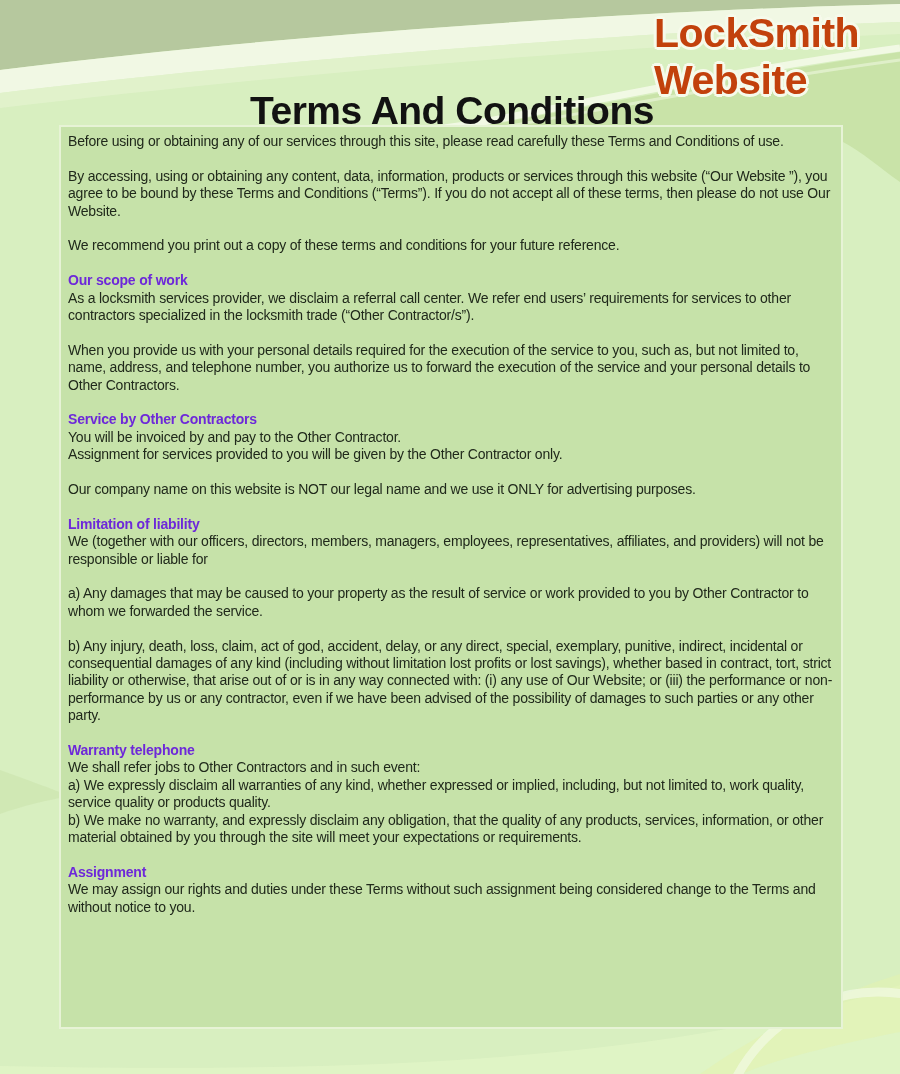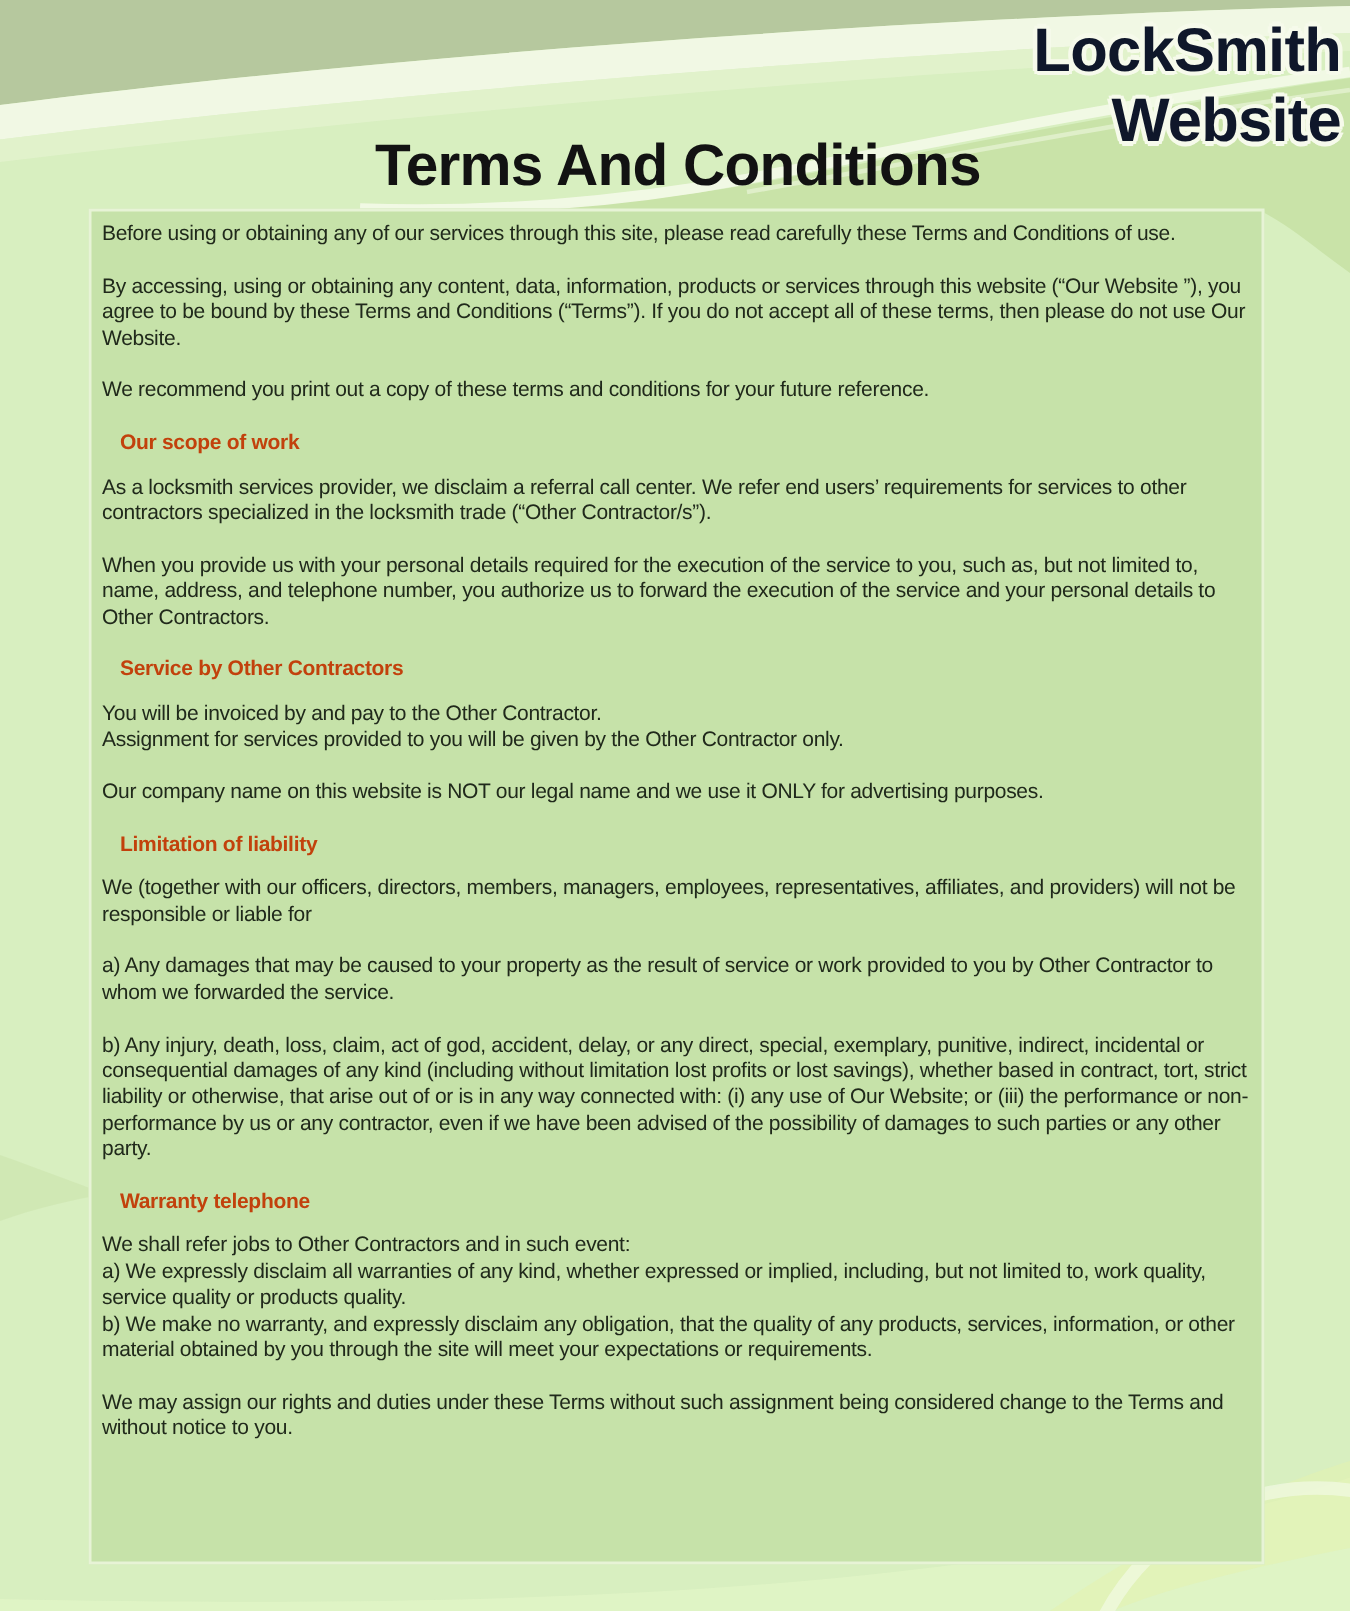--- a/index.html
+++ b/index.html
@@ -4,40 +4,40 @@
 <style>
   html,body{margin:0;padding:0;}
   body{
     width:900px;height:1074px;position:relative;overflow:hidden;
     font-family:"Liberation Sans","DejaVu Sans",sans-serif;
     background:#d8efc0;
   }
   #bg-decor{position:absolute;left:0;top:0;width:900px;height:1074px;z-index:0;}
   .logo{
     position:absolute;top:10px;right:6px;width:240px;z-index:3;
-    text-align:right;font-weight:700;font-size:41px;line-height:47px;
-    color:#0f172a;letter-spacing:-0.5px;
+    text-align:left;font-weight:700;font-size:41px;line-height:47px;
+    color:#c2410c;letter-spacing:-0.5px;
     text-shadow:
       -3px 0 0 #f6faeb, 3px 0 0 #f6faeb, 0 -3px 0 #f6faeb, 0 3px 0 #f6faeb,
       -2px -2px 0 #f6faeb, 2px -2px 0 #f6faeb, -2px 2px 0 #f6faeb, 2px 2px 0 #f6faeb;
   }
   .page-title{
     position:absolute;top:91px;left:0;width:904px;z-index:2;
     text-align:center;font-weight:700;font-size:39px;line-height:1;
     color:#121212;letter-spacing:-0.5px;
   }
   .terms-panel{
-    position:absolute;left:59px;top:139px;width:784px;height:904px;z-index:2;
+    position:absolute;left:59px;top:125px;width:784px;height:904px;z-index:2;
     box-sizing:border-box;background:#c6e2a9;border:2px solid #e7f3d6;
     padding:6px 7px;overflow:hidden;
     font-size:14px;line-height:17.4px;letter-spacing:-0.2px;color:#20291b;
   }
   .section{margin-top:17.4px;}
   .section:first-child{margin-top:0;}
-  .section h3{margin:12px;font-size:14px;line-height:17.4px;font-weight:700;color:#c2410c;letter-spacing:-0.2px;}
+  .section h3{margin:0;font-size:14px;line-height:17.4px;font-weight:700;color:#6d28d9;letter-spacing:-0.2px;}
   .section p{margin:0;}
 </style>
 </head>
 <body>
 
 <svg id="bg-decor" viewBox="0 0 900 1074" xmlns="http://www.w3.org/2000/svg" aria-hidden="true">
   <rect x="0" y="0" width="900" height="1074" fill="#d8efc0"></rect>
 
   <path d="M0,0 H900 V4 C660,10 300,32 0,70 Z" fill="#b6c89e"></path>
 
@@ -99,15 +99,16 @@
     <div class="section">
       <p>b) Any injury, death, loss, claim, act of god, accident, delay, or any direct, special, exemplary, punitive, indirect, incidental or consequential damages of any kind (including without limitation lost profits or lost savings), whether based in contract, tort, strict liability or otherwise, that arise out of or is in any way connected with: (i) any use of Our Website; or (iii) the performance or non-performance by us or any contractor, even if we have been advised of the possibility of damages to such parties or any other party.</p>
     </div>
     <div class="section">
       <h3>Warranty telephone</h3>
       <p>We shall refer jobs to Other Contractors and in such event:</p>
       <p>a) We expressly disclaim all warranties of any kind, whether expressed or implied, including, but not limited to, work quality, service quality or products quality.</p>
       <p>b) We make no warranty, and expressly disclaim any obligation, that the quality of any products, services, information, or other material obtained by you through the site will meet your expectations or requirements.</p>
     </div>
     <div class="section">
+      <h3>Assignment</h3>
       <p>We may assign our rights and duties under these Terms without such assignment being considered change to the Terms and without notice to you.</p>
     </div>
   </div>
 
 </body></html>

